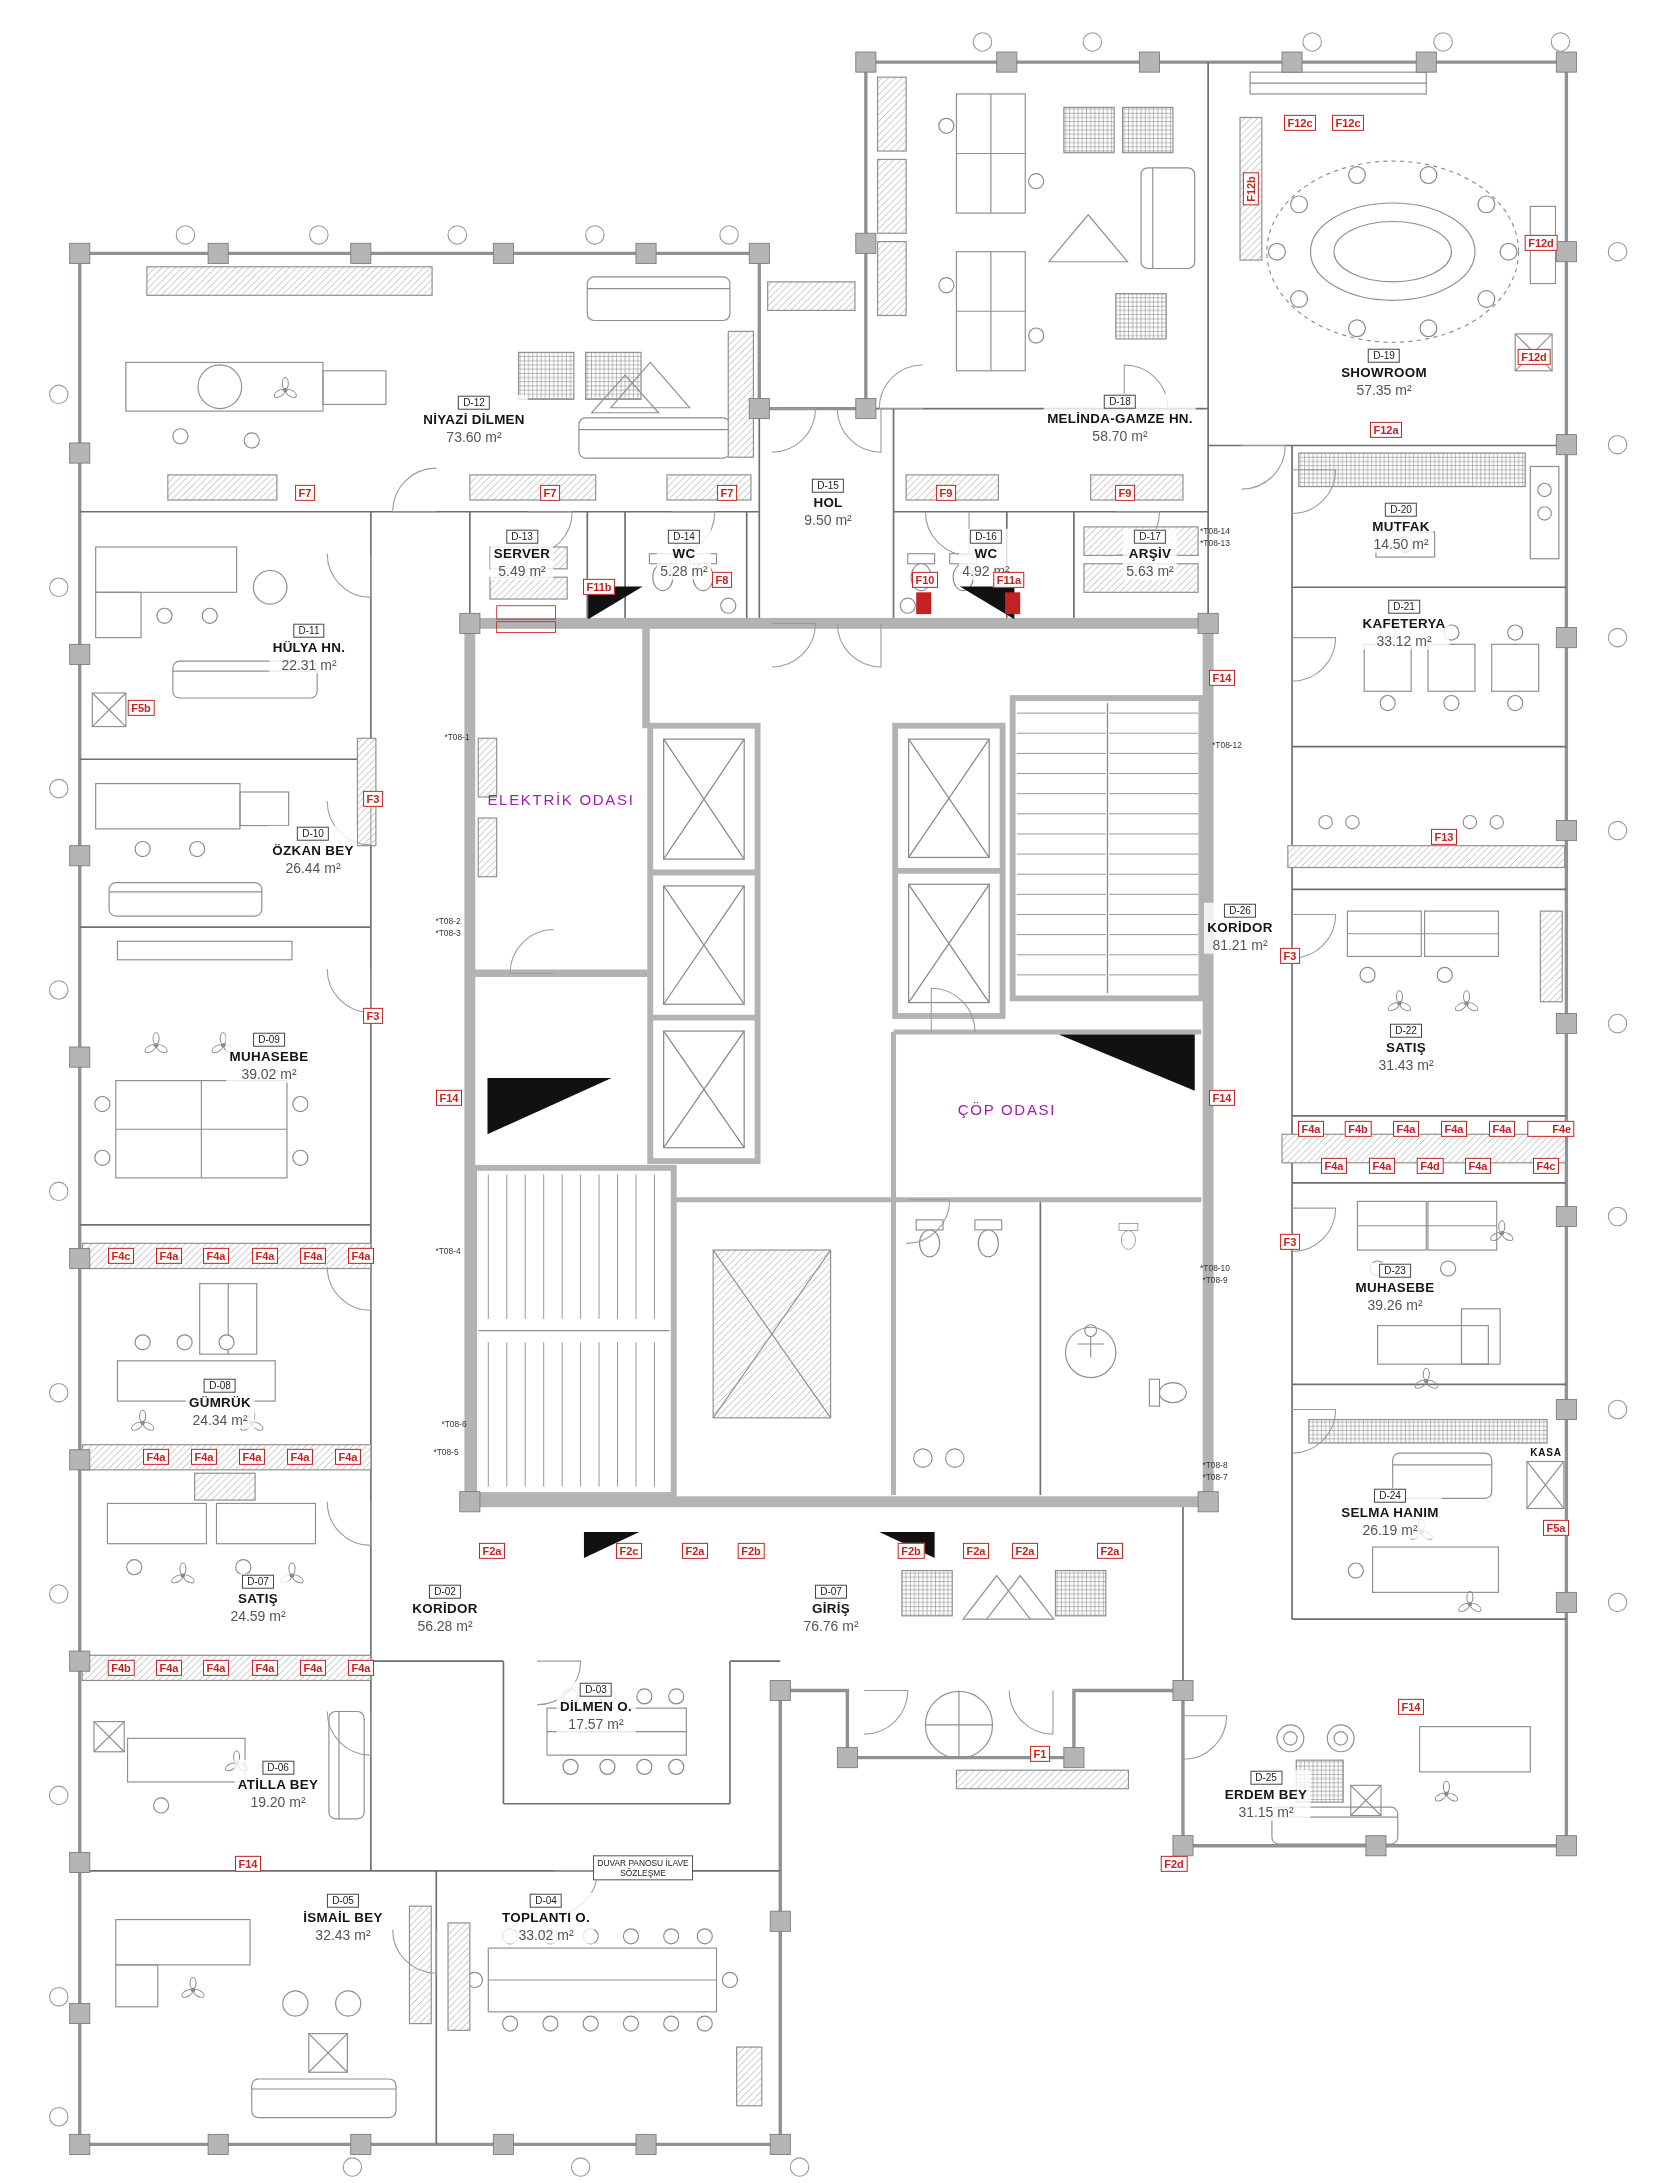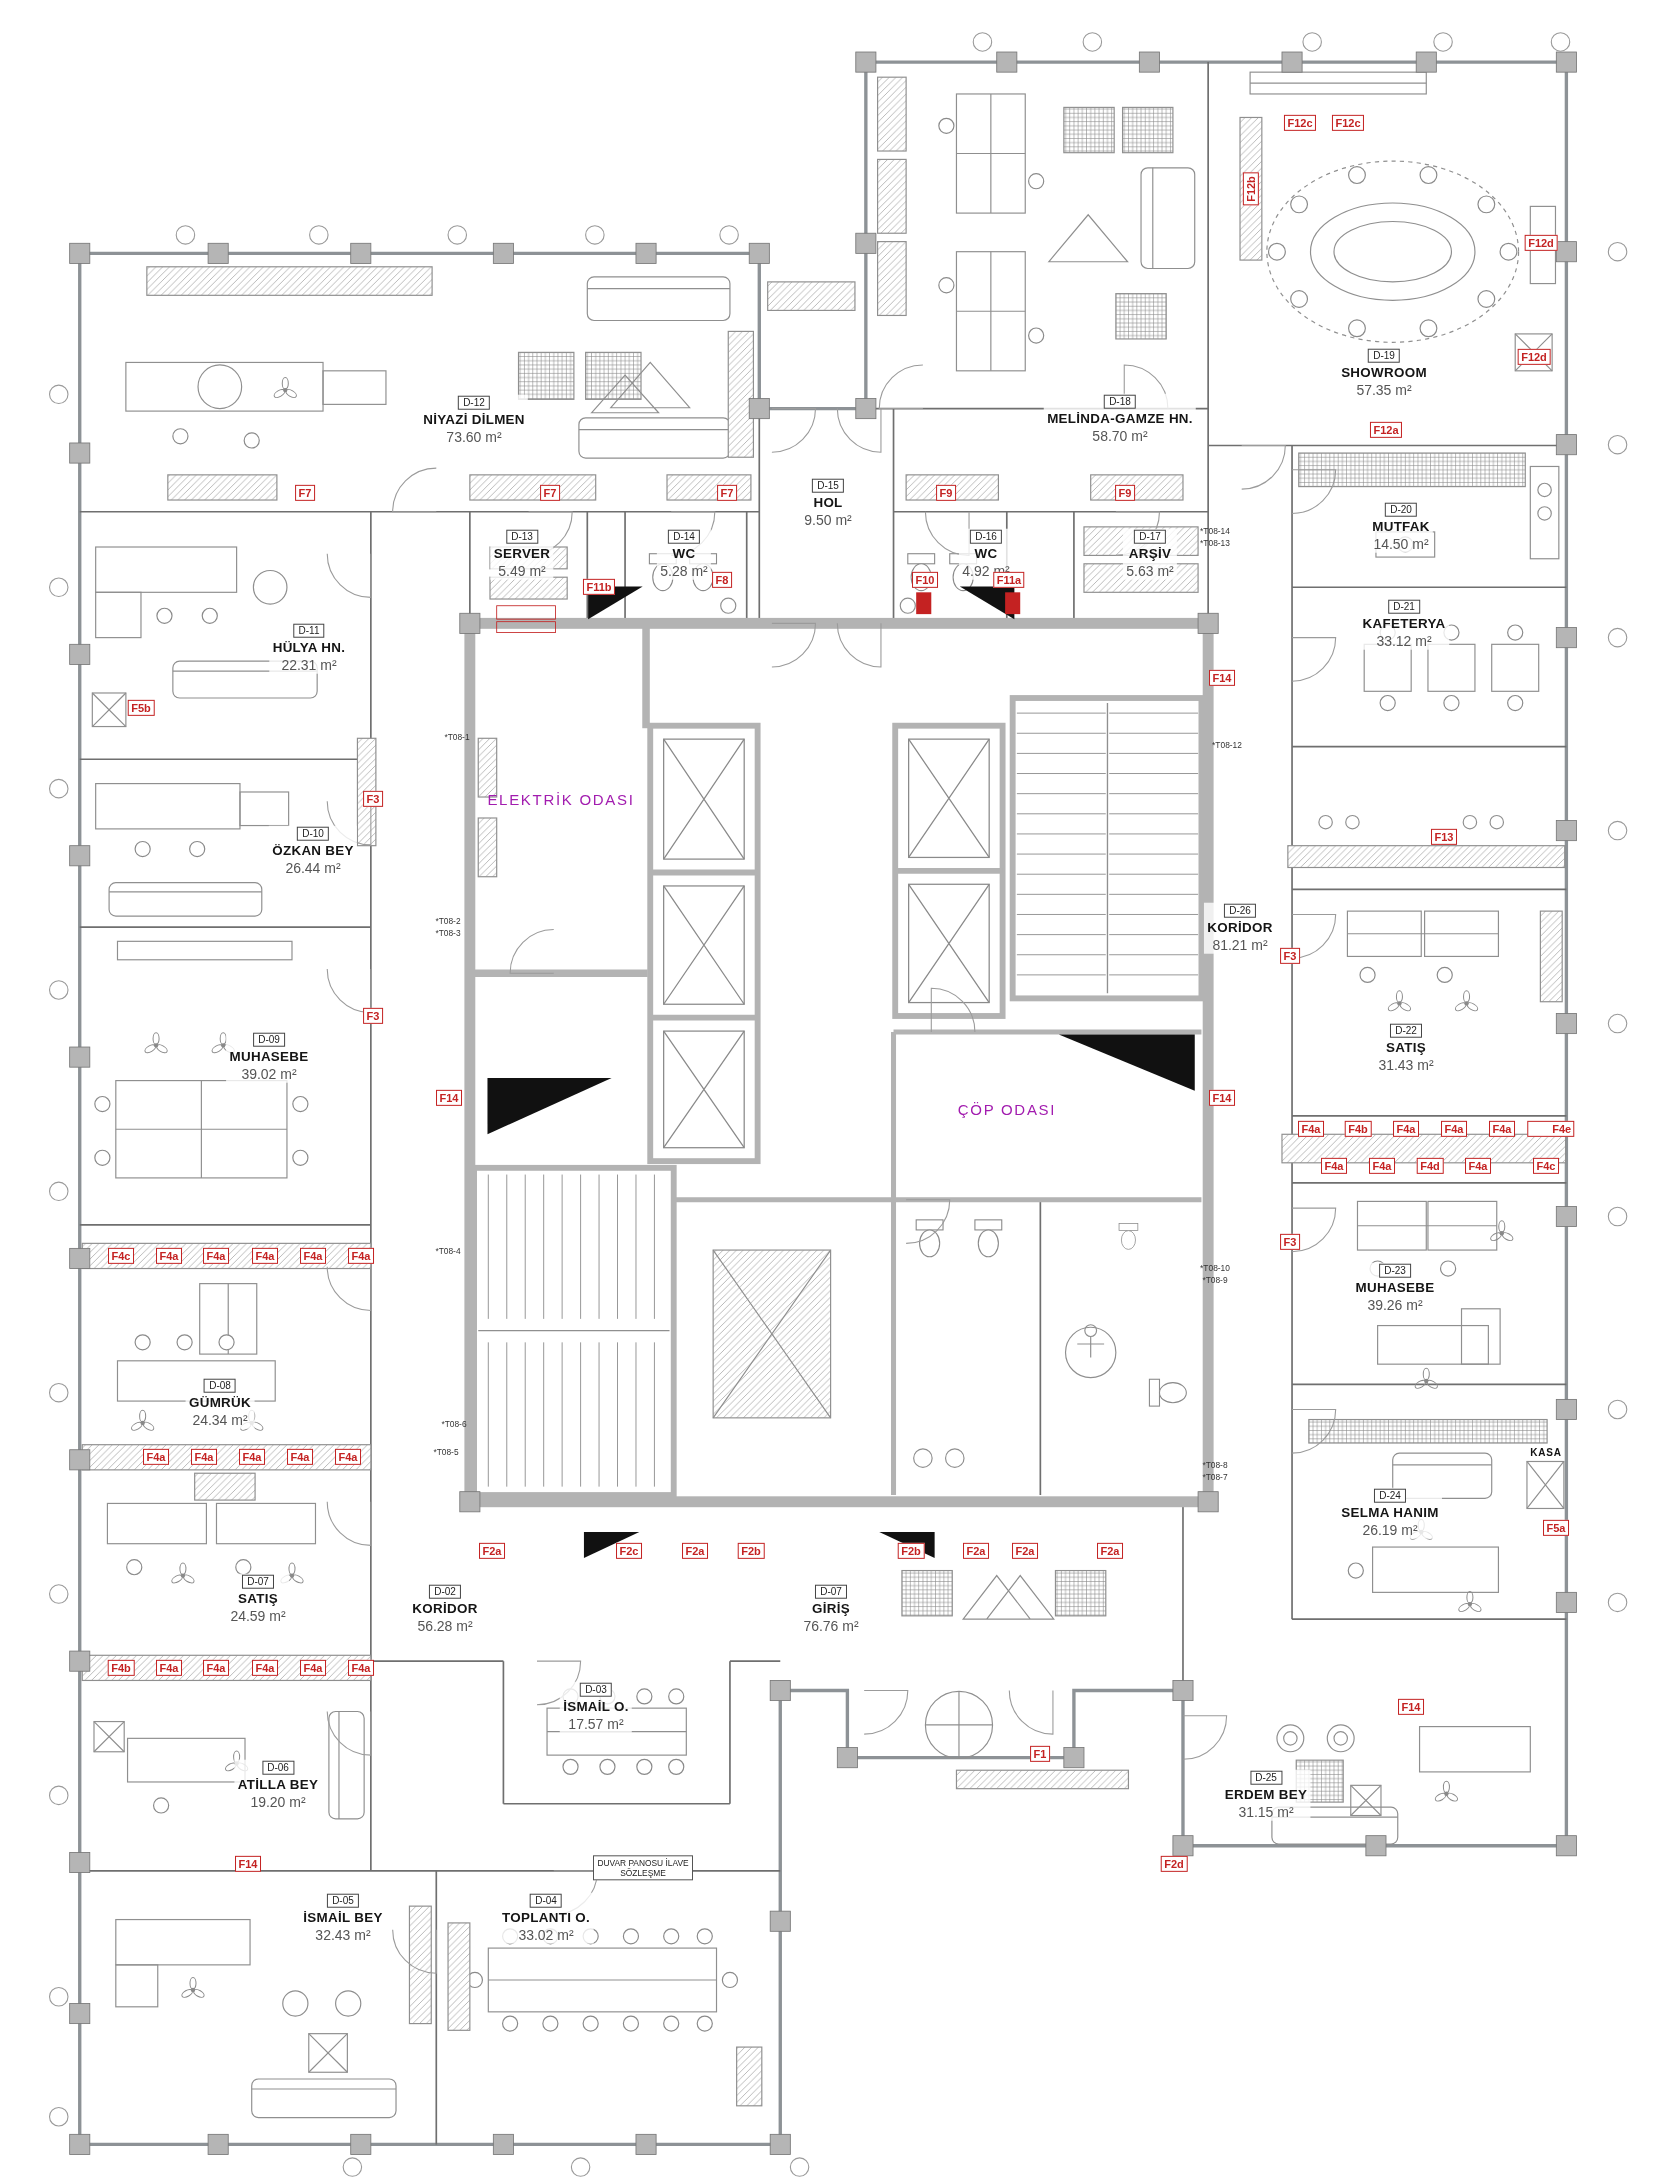--- a/index.html
+++ b/index.html
@@ -631,21 +631,21 @@
         <span class="rname">İSMAİL BEY</span>
         <span class="rarea">32.43 m²</span>
       </div>
       <div class="room-label" style="left: 546px; top: 1918px;">
         <span class="rcode">D-04</span>
         <span class="rname">TOPLANTI O.</span>
         <span class="rarea">33.02 m²</span>
       </div>
       <div class="room-label" style="left: 596px; top: 1707px;">
         <span class="rcode">D-03</span>
-        <span class="rname">İSMAİL O.</span>
+        <span class="rname">DİLMEN O.</span>
         <span class="rarea">17.57 m²</span>
       </div>
       <div class="room-label" style="left: 445px; top: 1609px;">
         <span class="rcode">D-02</span>
         <span class="rname">KORİDOR</span>
         <span class="rarea">56.28 m²</span>
       </div>
       <div class="room-label" style="left: 831px; top: 1609px;">
         <span class="rcode">D-07</span>
         <span class="rname">GİRİŞ</span>

